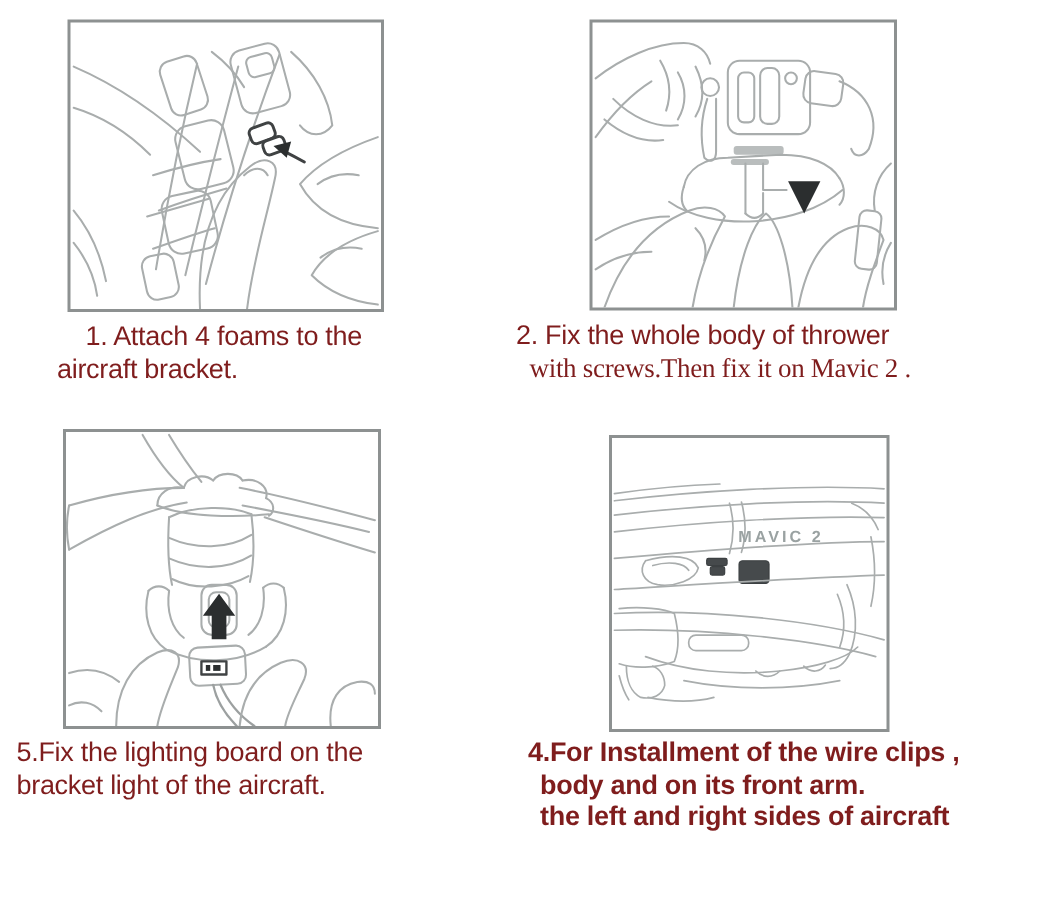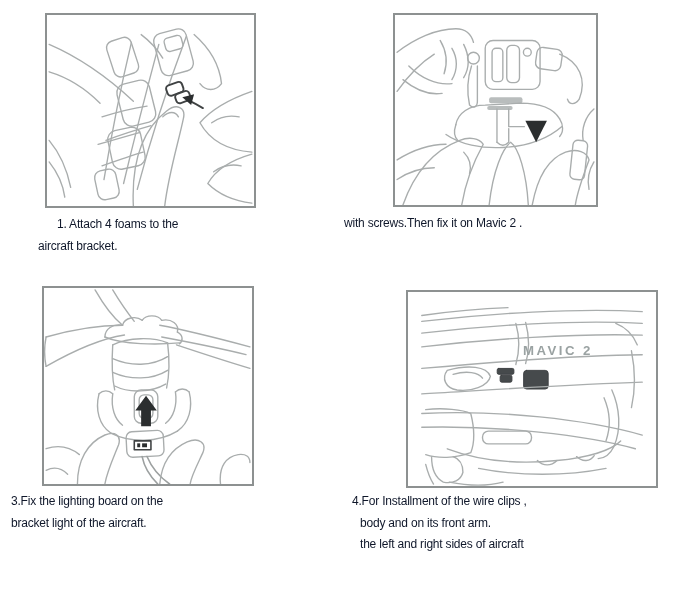--- a/index.html
+++ b/index.html
@@ -8,48 +8,48 @@
     font-family:"Liberation Sans","DejaVu Sans",sans-serif;
     overflow:hidden;
   }
   .panel{
     position:absolute;box-sizing:border-box;
     border:2px solid #8d9191;background:#ffffff;
   }
   #panel-1{left:45px;top:13px;width:211px;height:195px;}
   #panel-2{left:393px;top:13px;width:205px;height:194px;}
   #panel-3{left:42px;top:286px;width:212px;height:200px;}
-  #panel-4{left:406px;top:290px;width:252px;height:198px;}
+  #panel-4{left:406px;top:290px;width:187px;height:198px;}
   .panel svg{display:block;width:100%;height:100%;}
 
   .art path,.art line,.art circle,.art ellipse,.art rect{
     fill:none;stroke:#a9adad;stroke-width:1.4;
     stroke-linecap:round;stroke-linejoin:round;
   }
   .art .dk{fill:#2b2e2f;stroke:none;}
   .art .dkstroke{stroke:#3f4243;stroke-width:2;fill:#ffffff;}
   .art .hatch{fill:#b9bdbd;stroke:none;}
   .art .clip{fill:#464a4c;stroke:#3c4042;stroke-width:1;}
   .art text{
     fill:#9aa2a2;stroke:none;
     font-family:"Liberation Sans","DejaVu Sans",sans-serif;
     font-weight:bold;font-size:13.5px;letter-spacing:2.5px;
   }
 
   .caption{
-    position:absolute;color:#0f172a;font-size:12px;
+    position:absolute;color:#7f1d1d;font-size:18px;
     line-height:21.5px;letter-spacing:-0.2px;
   }
   .caption .line{white-space:nowrap;}
   #caption-1{left:38px;top:214px;}
   #caption-1 .line:first-child{margin-left:19px;}
   #caption-2{left:344px;top:213px;}
   #caption-2 .line + .line{margin-left:9px;font-family:Liberation Serif, serif;}
   #caption-3{left:11px;top:491px;}
-  #caption-4{left:352px;top:491px;}
+  #caption-4{left:352px;top:491px;font-weight:bold;}
   #caption-4 .line + .line{margin-left:8px;}
 </style>
 </head>
 <body>
 
 <div class="panel" id="panel-1">
   <svg class="art" viewBox="0 0 211 195">
     <g>
       <path d="M2,30 C30,42 60,62 88,88"></path>
       <path d="M2,58 C22,64 40,76 54,90"></path>
@@ -248,25 +248,26 @@
     </g>
   </svg>
 </div>
 
 <div class="caption" id="caption-1">
   <div class="line">1. Attach 4 foams to the</div>
   <div class="line">aircraft bracket.</div>
 </div>
 
 <div class="caption" id="caption-2">
+  <div class="line">2. Fix the whole body of thrower</div>
   <div class="line">with screws.Then fix it on Mavic 2 .</div>
 </div>
 
 <div class="caption" id="caption-3">
-  <div class="line">3.Fix the lighting board on the</div>
+  <div class="line">5.Fix the lighting board on the</div>
   <div class="line">bracket light of the aircraft.</div>
 </div>
 
 <div class="caption" id="caption-4">
   <div class="line">4.For Installment of the wire clips ,</div>
   <div class="line">body and on its front arm.</div>
   <div class="line">the left and right sides of aircraft</div>
 </div>
 
 </body></html>

